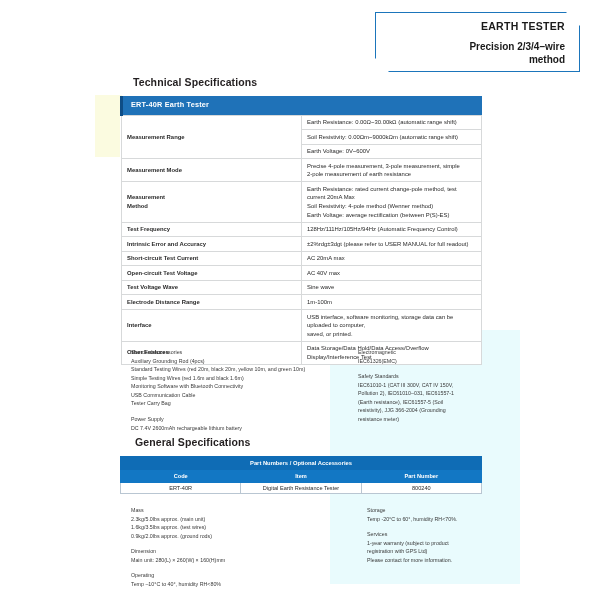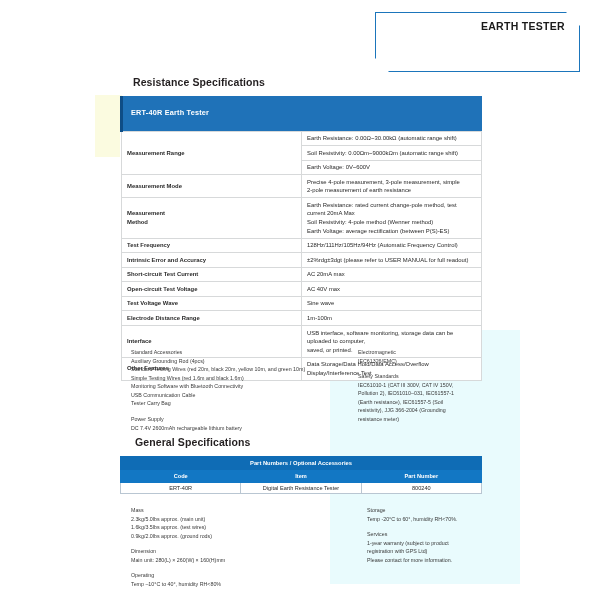--- a/index.html
+++ b/index.html
@@ -73,21 +73,21 @@
     vertical-align:middle;
     font-size:5.9px;
     line-height:1.45;
     color:#2a2a2a;
   }
   .spec-head td{
     background:#1f72b8;
     color:#ffffff;
     font-weight:bold;
     font-size:7.3px;
-    padding:12px 8px;
+    padding:4px 8px;
     border:none;
     letter-spacing:.2px;
     border-left:3px solid #0e4d86;
   }
   .lbl{
     width:98px;
     font-weight:bold;
     font-size:6.1px;
     color:#231f20;
     background:#ffffff;
@@ -136,23 +136,27 @@
 
 <div class="page">
 
   <div class="bg-yellow"></div>
   <div class="bg-cyan-a"></div>
   <div class="bg-cyan-b"></div>
   <div class="bg-cyan-c"></div>
 
   <div class="header-box">
     <div class="header-title">EARTH TESTER</div>
+    <div class="header-sub">
+      <span>Precision 2/3/4–wire</span><br>
+      <span>method</span>
+    </div>
   </div>
 
-  <div class="sec-title" id="techTitle">Resistance Specifications</div>
+  <div class="sec-title" id="techTitle">Technical Specifications</div>
 
   <table class="spec-table" id="specTable">
     <tbody>
         <tr class="spec-head">
           <td colspan="2">ERT-40R Earth Tester</td>
         </tr>
         <tr>
           <td class="lbl" rowspan="3">Measurement Range</td>
           <td class="val">Earth Resistance: 0.00Ω~30.00kΩ (automatic range shift)</td>
         </tr>

